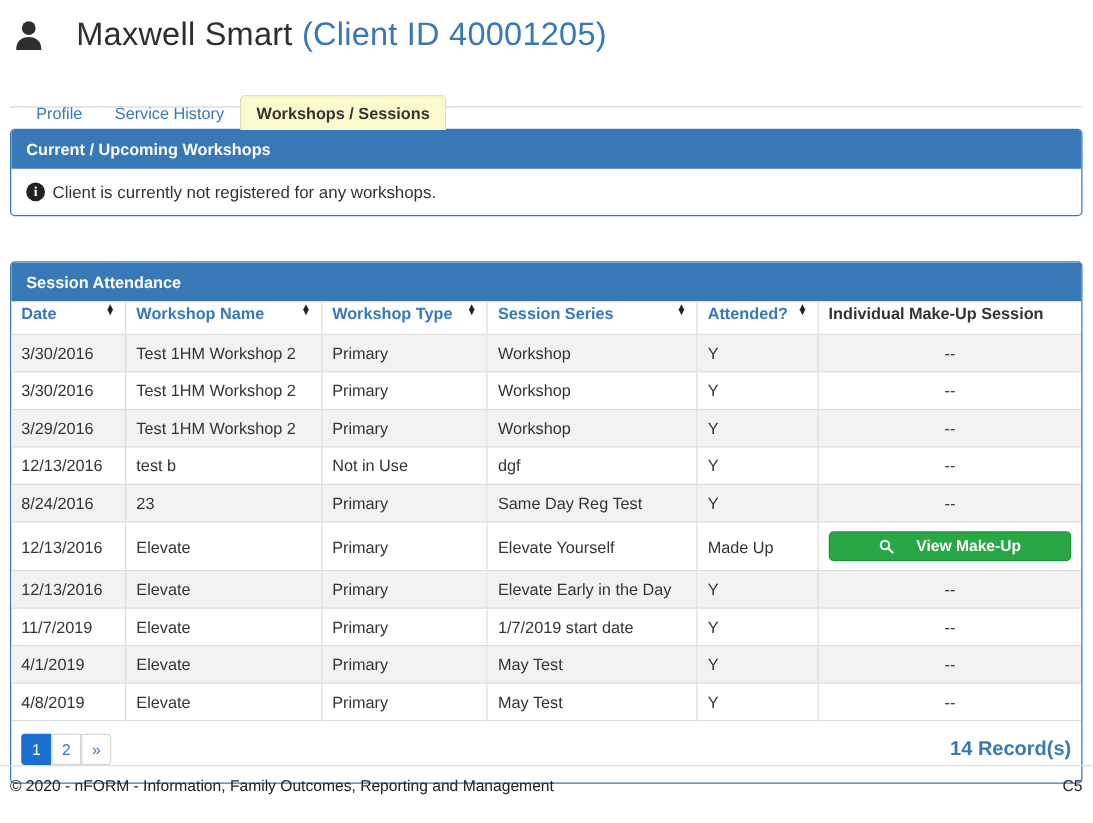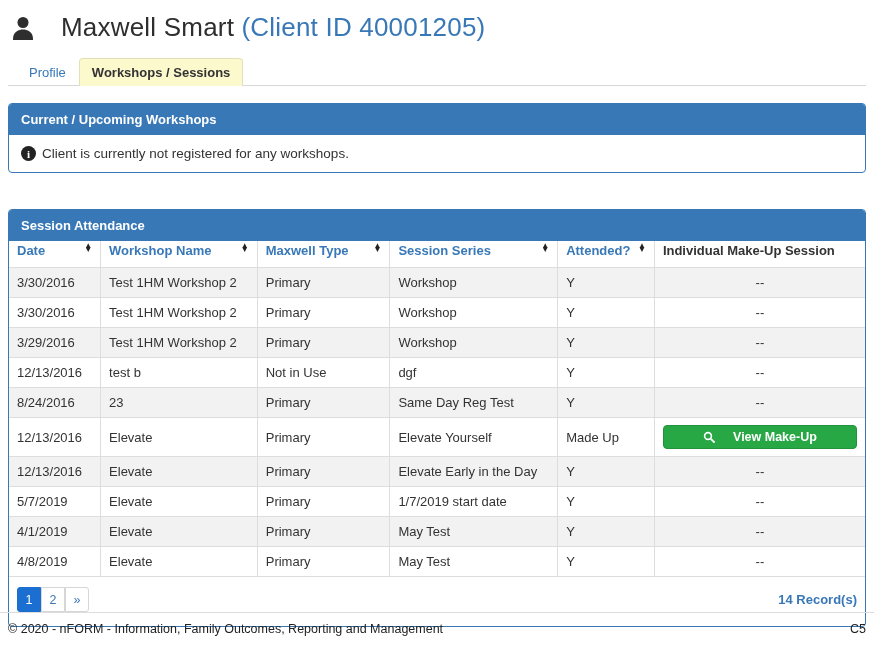--- a/index.html
+++ b/index.html
@@ -18,21 +18,21 @@
   .client-header h1 { font-size: 26px; font-weight: 500; color: #2e2e2e; letter-spacing: 0.2px; margin-left: 16px; }
   .client-header .client-id { color: #3878b7; font-weight: 400; }
   .user-icon svg { display: block; }
 
   
   .tabs { display: flex; align-items: flex-end; margin-top: 14px; border-bottom: 1px solid #d8d8d8; padding-left: 8px; }
   .tab {
     font-size: 13px; color: #3878b7; text-decoration: none;
     padding: 6px 12px; margin-bottom: 0; cursor: pointer;
     border: 1px solid transparent; border-bottom: none;
-    border-radius: 4px 4px 0 0; position: relative; top: 1px;
+    border-radius: 4px 4px 0 0; position: relative; top: 19px;
   }
   .tab.active {
     background: #fcf9cd; color: #333; font-weight: bold;
     border-color: #e2e0b8;
   }
 
   
   .panel {
     border: 1px solid #3878b7; border-radius: 4px;
     margin-top: 17px; overflow: hidden; background: #fff;
@@ -79,21 +79,21 @@
   .pagination { display: inline-flex; }
   .page-btn {
     min-width: 24px; height: 25px; padding: 0 7px;
     border: 1px solid #d6d6d6; background: #fff; color: #3878b7;
     font-size: 12.5px; display: inline-flex; align-items: center; justify-content: center;
     cursor: pointer; font-family: "Liberation Sans", sans-serif;
   }
   .page-btn:first-child { border-radius: 3px 0 0 3px; }
   .page-btn:last-child { border-radius: 0 3px 3px 0; }
   .page-btn.active { background: #1b6fd0; border-color: #1b6fd0; color: #fff; }
-  .records { color: #3878b7; font-size: 13px; font-weight: bold; }
+  .records { color: #3878b7; font-size: 16px; font-weight: bold; }
 
   
   .site-footer {
     position: absolute; left: 0; right: 0; top: 612px;
     border-top: 1px solid #ddd;
     display: flex; justify-content: space-between;
     padding: 9px 8px 0 8px; font-size: 12.5px; color: #222;
   }
 </style>
 </head>
@@ -106,20 +106,21 @@
       <svg width="26" height="26" viewBox="0 0 26 26">
         <circle cx="13" cy="7.5" r="5.5" fill="#2e2e2e"></circle>
         <path d="M3 24 C3 16.5 9 14.5 13 14.5 C17 14.5 23 16.5 23 24 L23 25 L3 25 Z" fill="#2e2e2e"></path>
       </svg>
     </span>
     <h1><span>Maxwell Smart</span> <span class="client-id">(Client ID 40001205)</span></h1>
   </div>
 
   <div class="tabs">
     <a class="tab">Profile</a>
+    <a class="tab">Service History</a>
     <a class="tab active">Workshops / Sessions</a>
   </div>
 
   <div class="panel">
     <div class="panel-heading">Current / Upcoming Workshops</div>
     <div class="panel-body">
       <span class="info-icon">i</span>
       <span>Client is currently not registered for any workshops.</span>
     </div>
   </div>
@@ -139,21 +140,21 @@
       <thead>
         <tr>
           <th><span>Date</span><span class="sort-icon">
                 <span>▲</span>
                 <span>▼</span>
               </span></th>
           <th><span>Workshop Name</span><span class="sort-icon">
                 <span>▲</span>
                 <span>▼</span>
               </span></th>
-          <th><span>Maxwell Type</span><span class="sort-icon">
+          <th><span>Workshop Type</span><span class="sort-icon">
                 <span>▲</span>
                 <span>▼</span>
               </span></th>
           <th><span>Session Series</span><span class="sort-icon">
                 <span>▲</span>
                 <span>▼</span>
               </span></th>
           <th><span>Attended?</span><span class="sort-icon">
                 <span>▲</span>
                 <span>▼</span>
@@ -220,21 +221,21 @@
           </tr>
           <tr>
             <td>12/13/2016</td>
             <td>Elevate</td>
             <td>Primary</td>
             <td>Elevate Early in the Day</td>
             <td>Y</td>
             <td class="center">--</td>
           </tr>
           <tr>
-            <td>5/7/2019</td>
+            <td>11/7/2019</td>
             <td>Elevate</td>
             <td>Primary</td>
             <td>1/7/2019 start date</td>
             <td>Y</td>
             <td class="center">--</td>
           </tr>
           <tr>
             <td>4/1/2019</td>
             <td>Elevate</td>
             <td>Primary</td>

